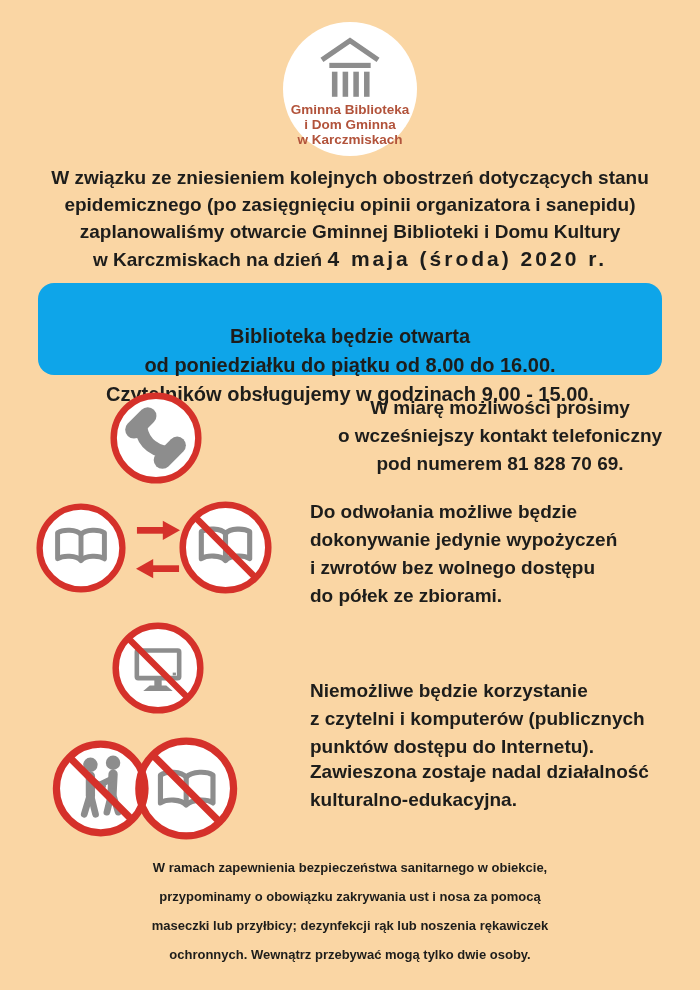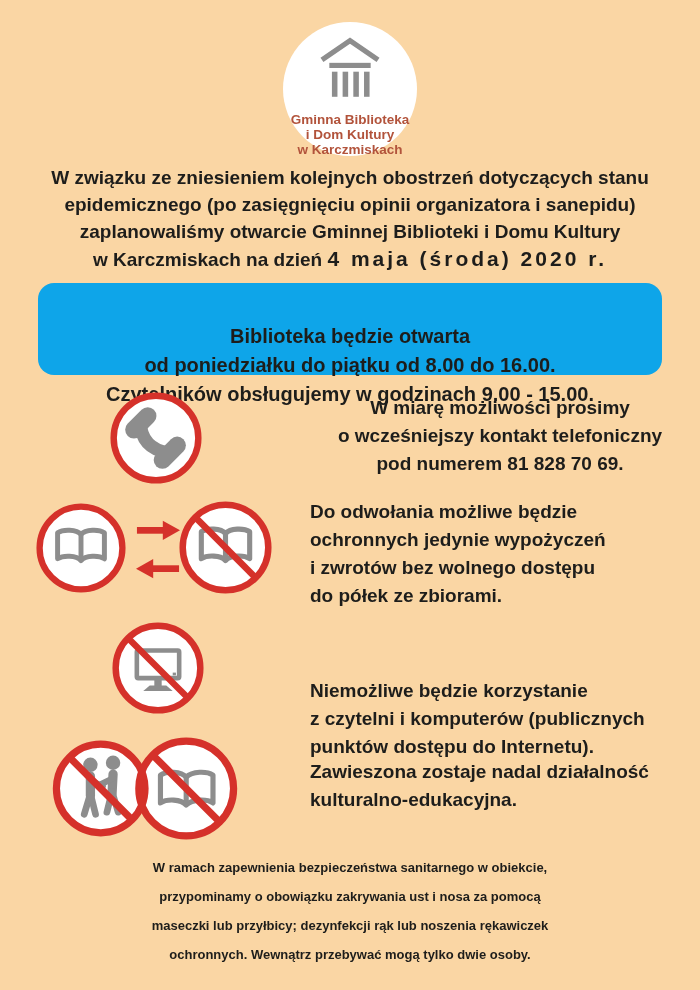--- a/index.html
+++ b/index.html
@@ -16,21 +16,21 @@
   }
   .abs{position:absolute;}
   
   .logo-circle{
     left:283px; top:22px; width:134px; height:134px;
     background:#fff; border-radius:50%;
     display:flex; flex-direction:column; align-items:center;
   }
   .logo-building{width:74px; height:62px; margin-top:15px; flex:0 0 auto;}
   .logo-text{
-    margin-top:13px; text-align:center;
+    margin-top:3px; text-align:center;
     font-size:13.5px; line-height:15px; font-weight:700;
     color:var(--logo-text,#B2533B);
   }
   
   .intro{
     left:0; top:164px; width:700px; text-align:center;
     font-size:19px; line-height:27px; font-weight:700;
     white-space:pre-line;
   }
   .date-emph{font-size:21px; letter-spacing:3px;}
@@ -68,21 +68,21 @@
     <svg class="logo-building" viewBox="0 0 100 84" aria-hidden="true">
       <path class="gline" d="M12 31 L50 5 L88 31" stroke-width="7"></path>
       <rect class="gfill" x="22" y="35" width="56" height="7"></rect>
       <rect class="gfill" x="25.5" y="47" width="7.5" height="34"></rect>
       <rect class="gfill" x="40" y="47" width="7.5" height="34"></rect>
       <rect class="gfill" x="54.5" y="47" width="7.5" height="34"></rect>
       <rect class="gfill" x="69" y="47" width="7.5" height="34"></rect>
     </svg>
     <div class="logo-text">
       <div>Gminna Biblioteka</div>
-      <div>i Dom Kultury</div>
+      <div>i Dom Gminna</div>
       <div>w Karczmiskach</div>
     </div>
   </div>
 
   <div class="abs intro"><span>W związku ze zniesieniem kolejnych obostrzeń dotyczących stanu
 epidemicznego (po zasięgnięciu opinii organizatora i sanepidu)
 zaplanowaliśmy otwarcie Gminnej Biblioteki i Domu Kultury
 w Karczmiskach na dzień </span><span class="date-emph">4 maja (środa) 2020 r.</span></div>
 
   <div class="abs hours-box">
@@ -125,21 +125,21 @@
   <svg class="abs" style="left:179px; top:501px;" width="93" height="93" viewBox="0 0 100 100" aria-hidden="true">
     <circle class="ringfill" cx="50" cy="50" r="46"></circle>
     <circle class="ring" cx="50" cy="50" r="46"></circle>
     <g class="gline" stroke-width="5.5" stroke-linejoin="round">
       <path d="M50 35 C45 29 30 29 24 33 L24 62 C30 58 45 58 50 64 C55 58 70 58 76 62 L76 33 C70 29 55 29 50 35 Z"></path>
       <path d="M50 35 L50 64"></path>
     </g>
     <line class="slash" x1="19" y1="19" x2="81" y2="81"></line>
   </svg>
   <div class="abs rule-text" style="top:498px;">Do odwołania możliwe będzie
-ochronnych jedynie wypożyczeń
+dokonywanie jedynie wypożyczeń
 i zwrotów bez wolnego dostępu
 do półek ze zbiorami.</div>
 
   <svg class="abs" style="left:112px; top:622px;" width="92" height="92" viewBox="0 0 100 100" aria-hidden="true">
     <circle class="ringfill" cx="50" cy="50" r="46"></circle>
     <circle class="ring" cx="50" cy="50" r="46"></circle>
     <rect class="gline" x="27" y="31" width="46" height="30" rx="1.5" stroke-width="5"></rect>
     <rect class="gfill" x="66" y="55" width="3.5" height="3"></rect>
     <rect class="gfill" x="46" y="61" width="8" height="9"></rect>
     <path class="gfill" d="M34 75 L66 75 L59 69 L41 69 Z"></path>

